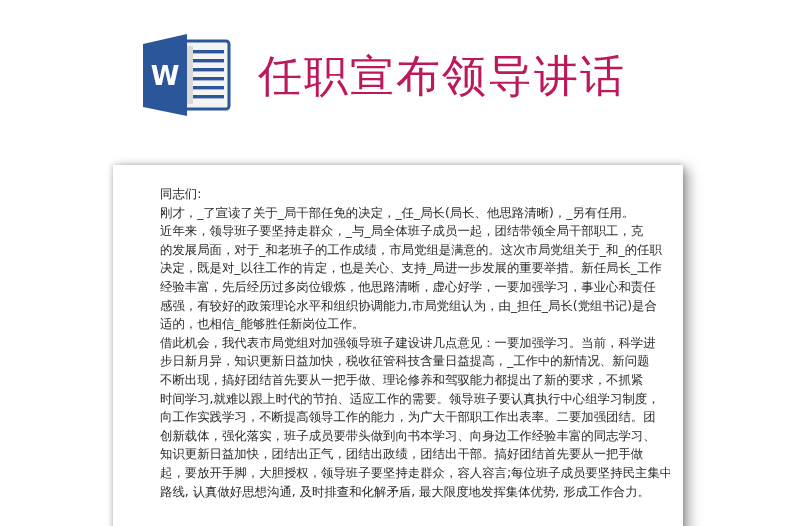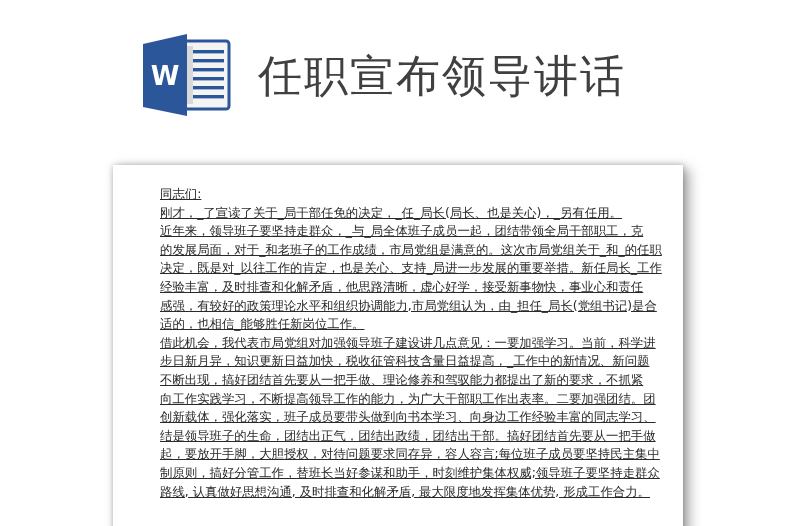--- a/index.html
+++ b/index.html
@@ -11,35 +11,35 @@
     }
     .header-band {
       position: absolute; left: 0; top: 0; width: 800px; height: 135px;
       background: #ffffff;
     }
     .word-icon {
       position: absolute; left: 143px; top: 34px; width: 90px; height: 82px;
     }
     .doc-title {
       position: absolute; left: 258px; top: 48px;
-      font-size: 44px; line-height: 56px; color: #404040;
+      font-size: 44px; line-height: 56px; color: #be185d;
       letter-spacing: 2px; white-space: nowrap;
       font-family: "DejaVu Sans", sans-serif;
     }
     .page {
       position: absolute; left: 113px; top: 165px; width: 570px; height: 400px;
       background: #ffffff;
       box-shadow: 0 0 6px rgba(0,0,0,0.25), 6px 4px 12px rgba(0,0,0,0.35);
     }
     .page-body {
       position: absolute; left: 47px; top: 20px; width: 510px;
       font-size: 12.4px; line-height: 18.6px; color: #2a2a2a;
       font-family: "DejaVu Sans", sans-serif;
     }
-    .line { white-space: nowrap; display: block; overflow: hidden; text-decoration: underline; }
+    .line { white-space: nowrap; display: block; overflow: hidden; }
   </style>
 </head>
 <body>
 
 <div class="header-band"></div>
 
 <svg class="word-icon" viewBox="0 0 90 82">
 
   <rect x="40" y="7" width="46" height="68" rx="3" ry="3" fill="#f4f4f4" stroke="#2b579a" stroke-width="3"></rect>
   <rect x="44" y="12" width="6" height="58" fill="#d9d9d9"></rect>
@@ -54,30 +54,30 @@
 
   <polygon points="0,10 44,0 44,82 0,73" fill="#2b579a"></polygon>
   <text x="22" y="51" text-anchor="middle" font-family="DejaVu Sans, sans-serif" font-weight="bold" font-size="26" fill="#ffffff">W</text>
 </svg>
 
 <div class="doc-title">任职宣布领导讲话</div>
 
 <div class="page">
   <div class="page-body">
     <span class="line">同志们:</span>
-    <span class="line">刚才，_了宣读了关于_局干部任免的决定，_任_局长(局长、也是关心)，_另有任用。</span>
+    <span class="line">刚才，_了宣读了关于_局干部任免的决定，_任_局长(局长、他思路清晰)，_另有任用。</span>
     <span class="line">近年来，领导班子要坚持走群众，_与_局全体班子成员一起，团结带领全局干部职工，克</span>
     <span class="line">的发展局面，对于_和老班子的工作成绩，市局党组是满意的。这次市局党组关于_和_的任职</span>
     <span class="line">决定，既是对_以往工作的肯定，也是关心、支持_局进一步发展的重要举措。新任局长_工作</span>
-    <span class="line">经验丰富，及时排查和化解矛盾，他思路清晰，虚心好学，接受新事物快，事业心和责任</span>
+    <span class="line">经验丰富，先后经历过多岗位锻炼，他思路清晰，虚心好学，一要加强学习，事业心和责任</span>
     <span class="line">感强，有较好的政策理论水平和组织协调能力,市局党组认为，由_担任_局长(党组书记)是合</span>
     <span class="line">适的，也相信_能够胜任新岗位工作。</span>
     <span class="line">借此机会，我代表市局党组对加强领导班子建设讲几点意见：一要加强学习。当前，科学进</span>
     <span class="line">步日新月异，知识更新日益加快，税收征管科技含量日益提高，_工作中的新情况、新问题</span>
     <span class="line">不断出现，搞好团结首先要从一把手做、理论修养和驾驭能力都提出了新的要求，不抓紧</span>
+    <span class="line">时间学习,就难以跟上时代的节拍、适应工作的需要。领导班子要认真执行中心组学习制度，</span>
     <span class="line">向工作实践学习，不断提高领导工作的能力，为广大干部职工作出表率。二要加强团结。团</span>
     <span class="line">创新载体，强化落实，班子成员要带头做到向书本学习、向身边工作经验丰富的同志学习、</span>
-    <span class="line">结是领导班子的生命，团结出正气，团结出政绩，团结出干部。搞好团结首先要从一把手做</span>
-    <span class="line">起，要放开手脚，大胆授权，对待问题要求同存异，容人容言;每位班子成员要坚持民主集中</span>
-    <span class="line">制原则，搞好分管工作，替班长当好参谋和助手，时刻维护集体权威;领导班子要坚持走群众</span>
+    <span class="line">知识更新日益加快，团结出正气，团结出政绩，团结出干部。搞好团结首先要从一把手做</span>
+    <span class="line">起，要放开手脚，大胆授权，领导班子要坚持走群众，容人容言;每位班子成员要坚持民主集中</span>
     <span class="line">路线, 认真做好思想沟通, 及时排查和化解矛盾, 最大限度地发挥集体优势, 形成工作合力。</span>
   </div>
 </div>
 
 </body></html>

